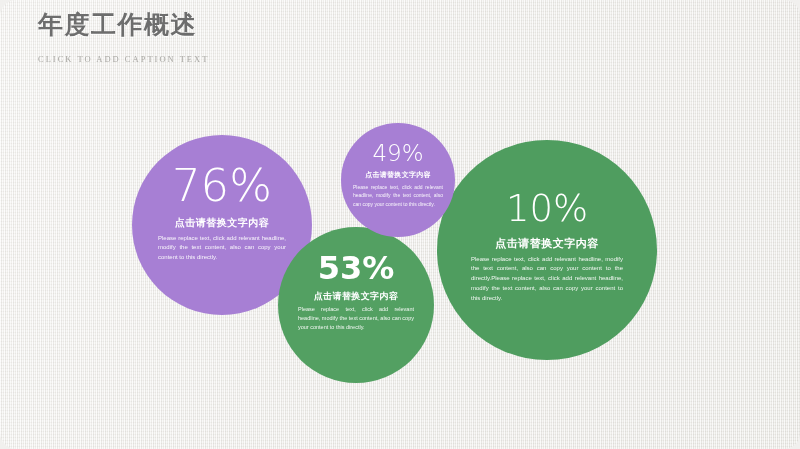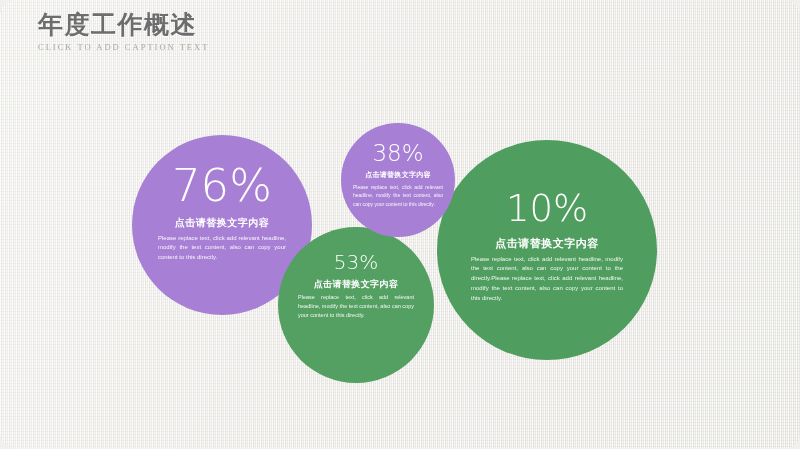--- a/index.html
+++ b/index.html
@@ -50,21 +50,21 @@
     font-family: "DejaVu Sans", "Liberation Sans", sans-serif;
     font-size: 25px;
     font-weight: 700;
     letter-spacing: 1.5px;
     color: #6d6d6d;
     line-height: 1.05;
     white-space: nowrap;
     text-shadow: 0 1px 0 rgba(255,255,255,0.85);
   }
   .title-en {
-    margin-top: 4px;
+    margin-top: 16px;
     font-family: "Liberation Serif", serif;
     font-size: 8.5px;
     font-weight: 400;
     letter-spacing: 2.0px;
     color: #a9a8a4;
     white-space: nowrap;
     text-align: left;
     width: 158px;
   }
 
@@ -137,21 +137,21 @@
   
   #bubble-53 {
     left: 278px;
     top: 227px;
     width: 156px;
     height: 156px;
     background: #53a062;
     z-index: 20;
   }
   #bubble-53 .inner { top: 25px; padding: 0 20px; }
-  #bubble-53 .pct { font-size: 20px; }
+  #bubble-53 .pct { font-size: 32px; font-weight: bold; }
   #bubble-53 .cn-head { font-size: 9px; margin-top: 7px; letter-spacing: 0.4px; }
   #bubble-53 .body-txt { font-size: 5.5px; margin-top: 3px; }
 
   
   #bubble-86 {
     left: 437px;
     top: 140px;
     width: 220px;
     height: 220px;
     background: #4f9d5f;
@@ -191,19 +191,19 @@
   <div class="bubble" id="bubble-53">
     <div class="inner">
       <div class="pct">53%</div>
       <div class="cn-head">点击请替换文字内容</div>
       <div class="body-txt">Please replace text, click add relevant headline, modify the text content, also can copy your content to this directly.</div>
     </div>
   </div>
 
   <div class="bubble" id="bubble-38">
     <div class="inner">
-      <div class="pct">38%</div>
+      <div class="pct">49%</div>
       <div class="cn-head">点击请替换文字内容</div>
       <div class="body-txt">Please replace text, click add relevant headline, modify the text content, also can copy your content to this directly.</div>
     </div>
   </div>
 
 </div>
 
 </body></html>

